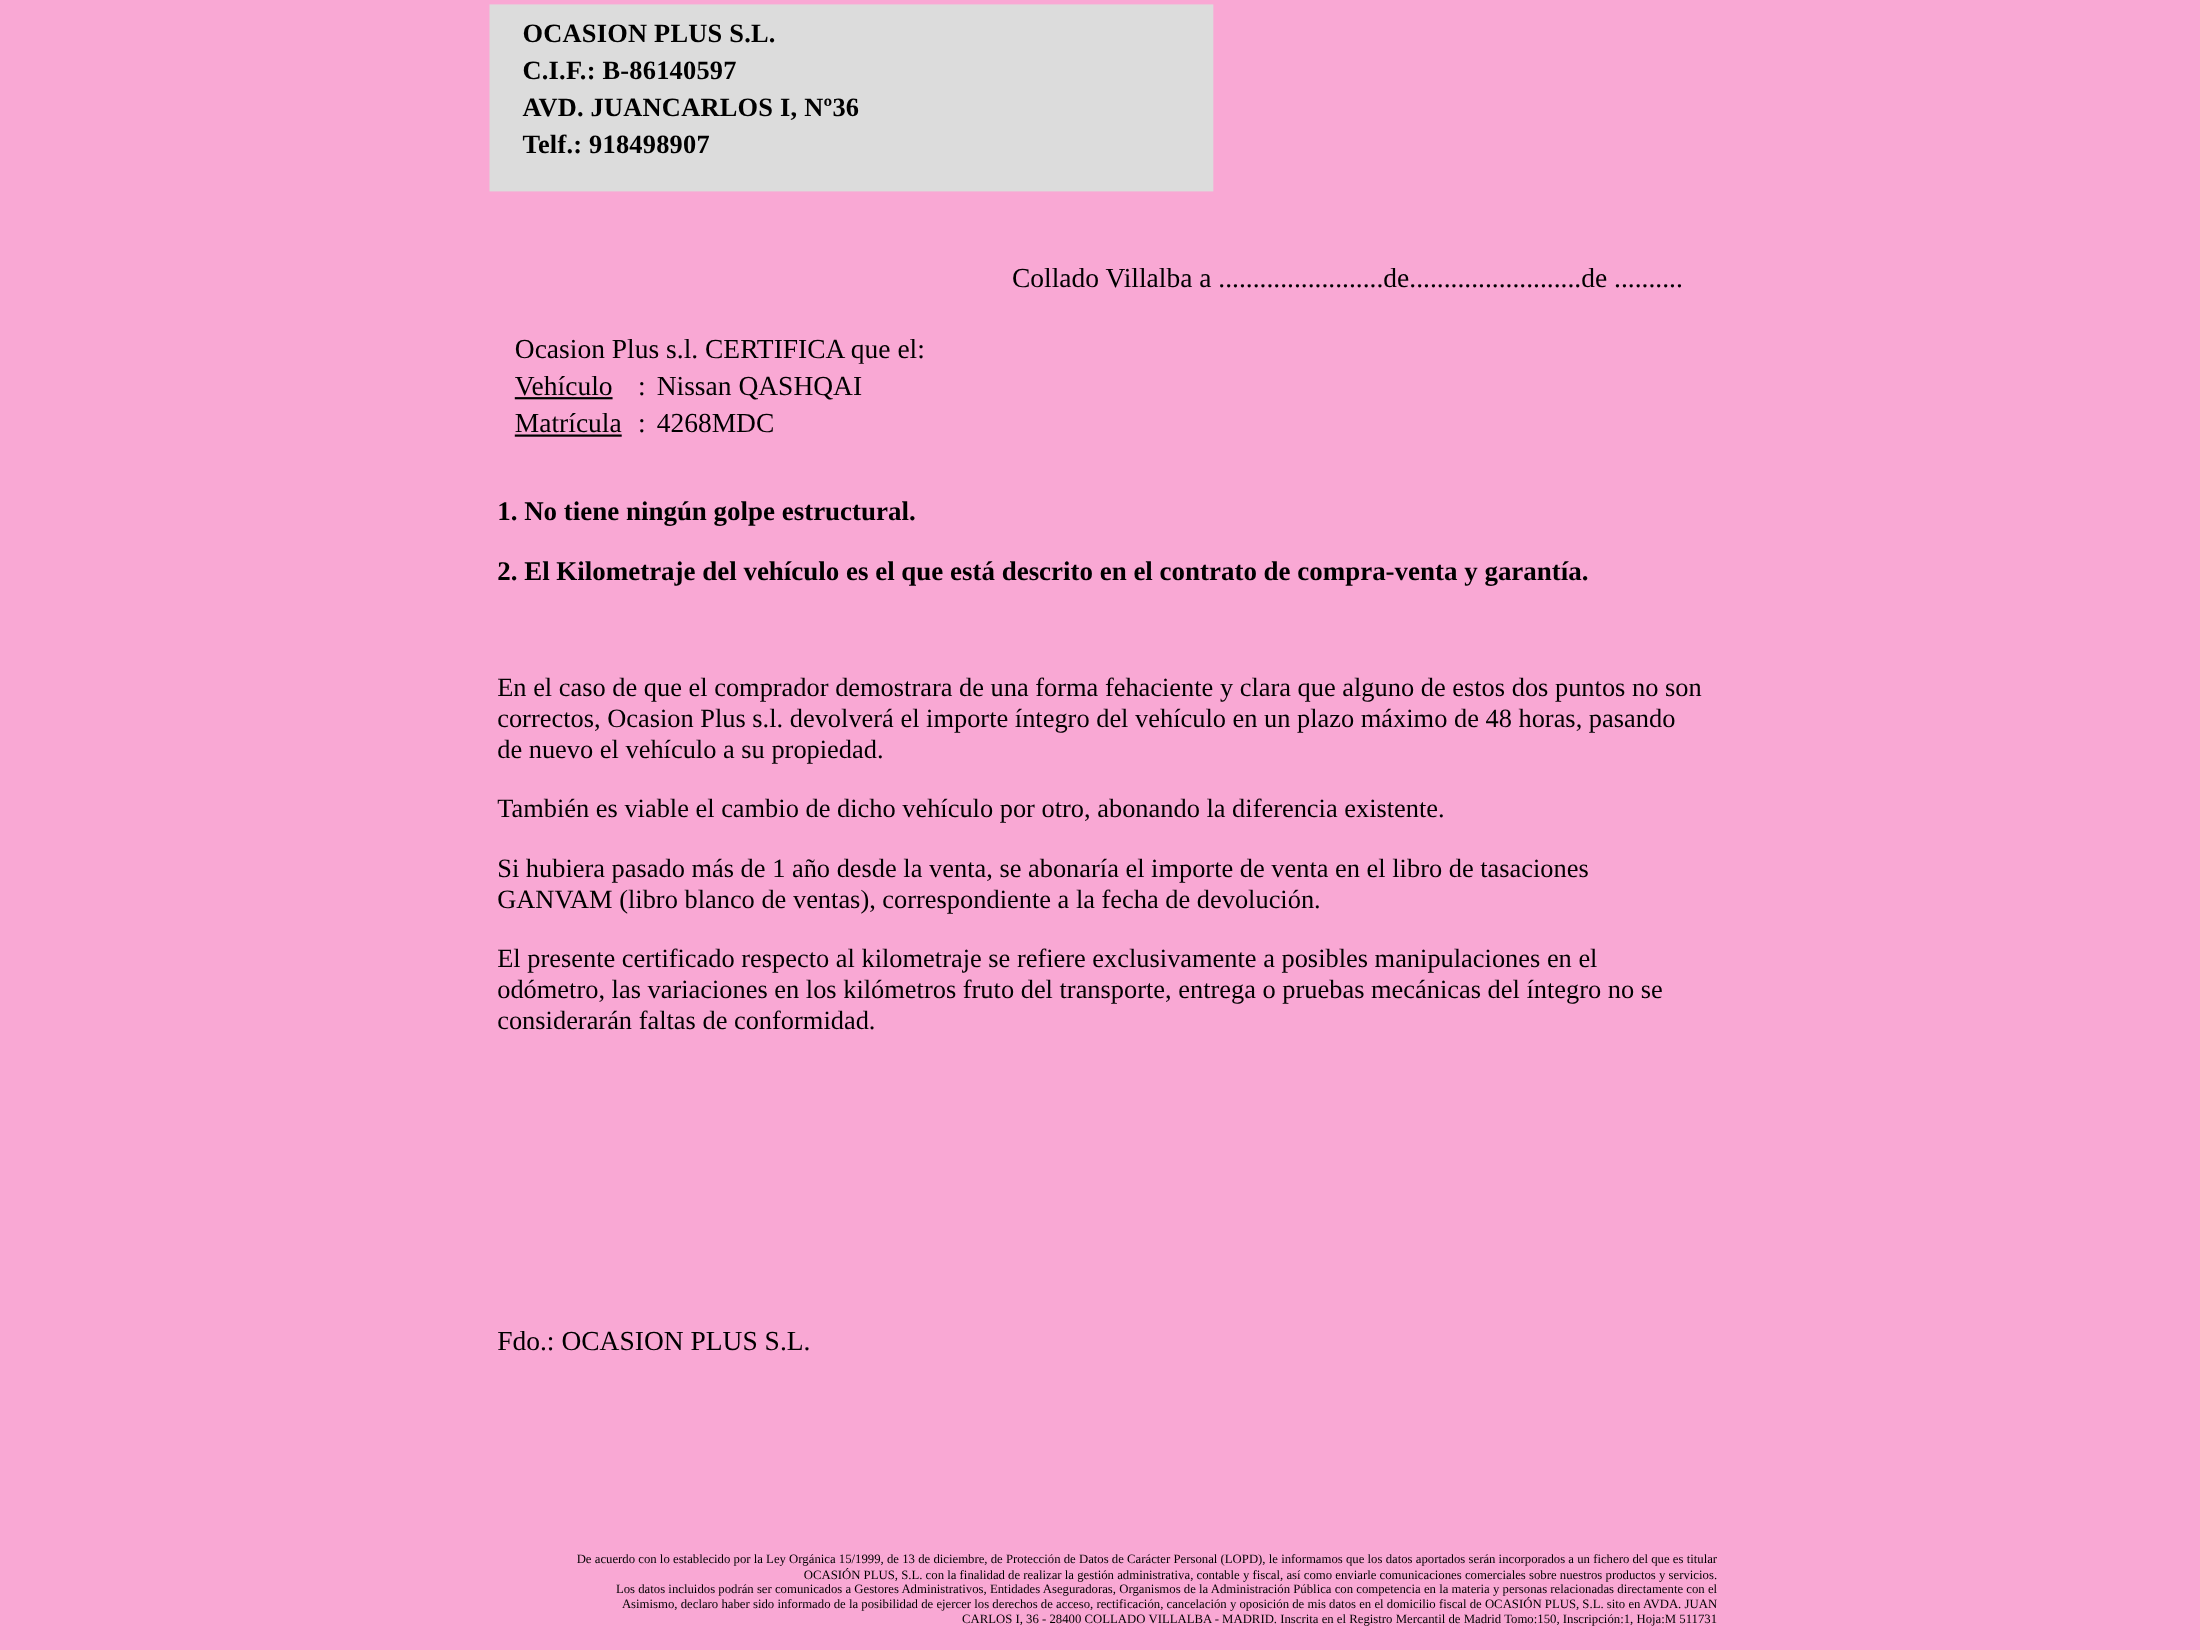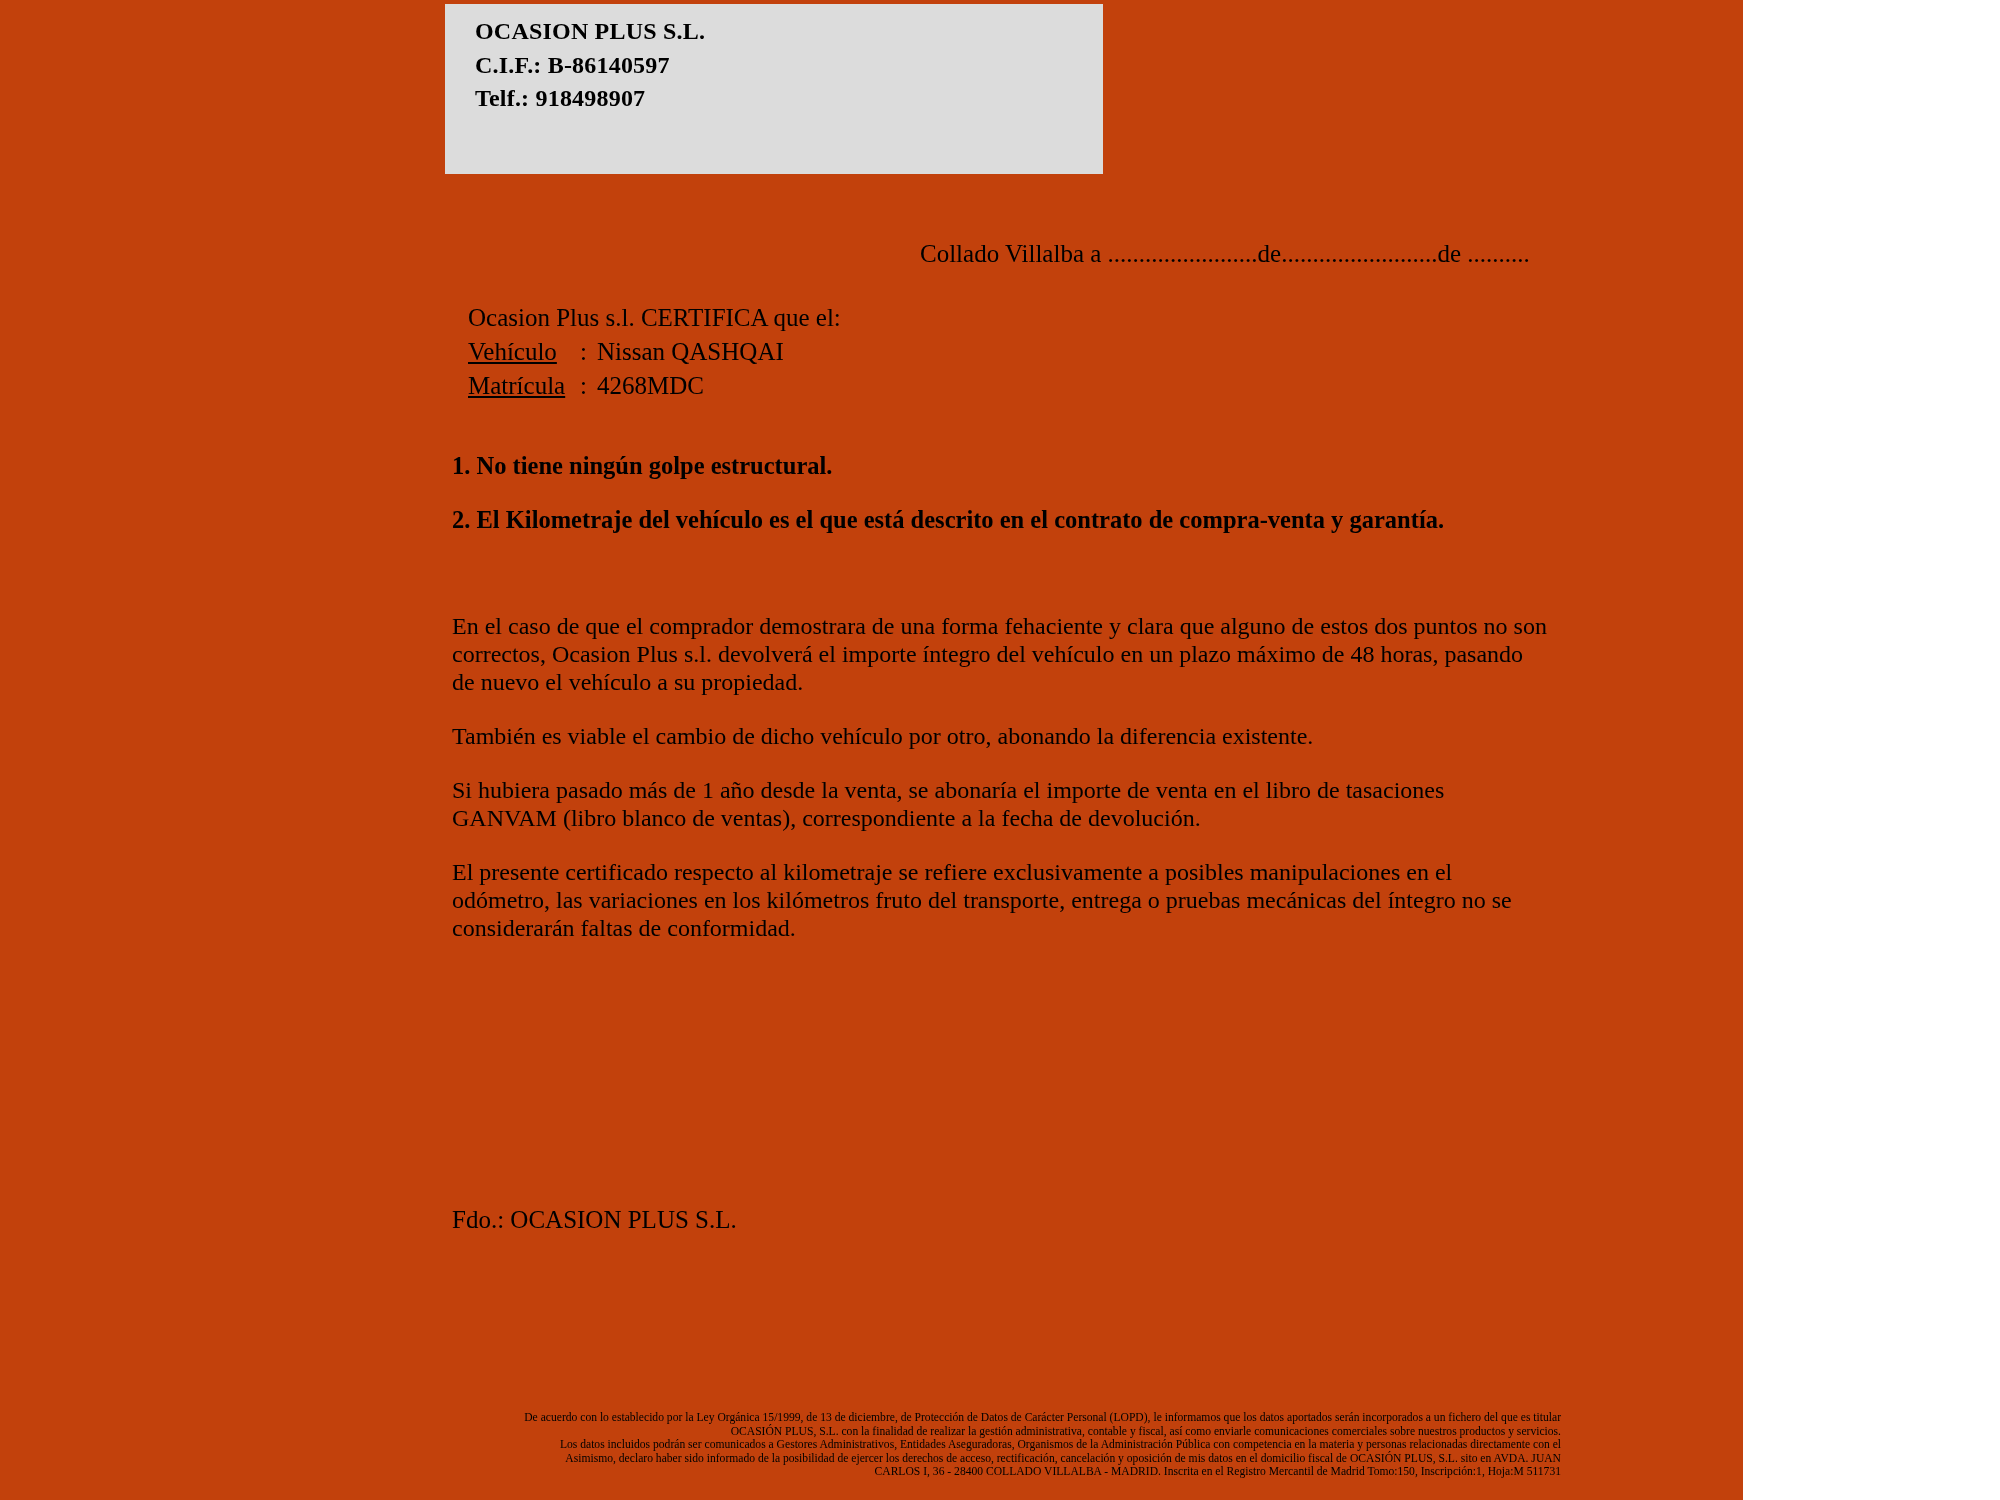--- a/index.html
+++ b/index.html
@@ -7,23 +7,23 @@
     padding: 0;
     background: #ffffff;
     width: 2000px;
     height: 1500px;
     overflow: hidden;
     font-family: "Liberation Serif", "DejaVu Serif", serif;
     color: #000000;
   }
   .page {
     position: relative;
-    width: 1743px;
+    width: 2000px;
     height: 1500px;
-    background: #c2410c;
+    background: #f9a8d4;
   }
   .header-box {
     position: absolute;
     left: 445px;
     top: 4px;
     width: 658px;
     height: 170px;
     background: #dcdcdc;
     box-sizing: border-box;
     padding: 11px 0 0 30px;
@@ -94,20 +94,21 @@
   }
 </style>
 </head>
 <body>
 
 <div class="page">
 
   <div class="header-box">
     <div>OCASION PLUS S.L.</div>
     <div>C.I.F.: B-86140597</div>
+    <div>AVD. JUANCARLOS I, Nº36</div>
     <div>Telf.: 918498907</div>
   </div>
 
   <div class="date-line">Collado Villalba a ........................de.........................de ..........</div>
 
   <div class="certify">
     <div>Ocasion Plus s.l. CERTIFICA que el:</div>
     <div class="field-row">
       <span class="field-label"><u>Vehículo</u></span>
       <span class="field-sep">:</span>

